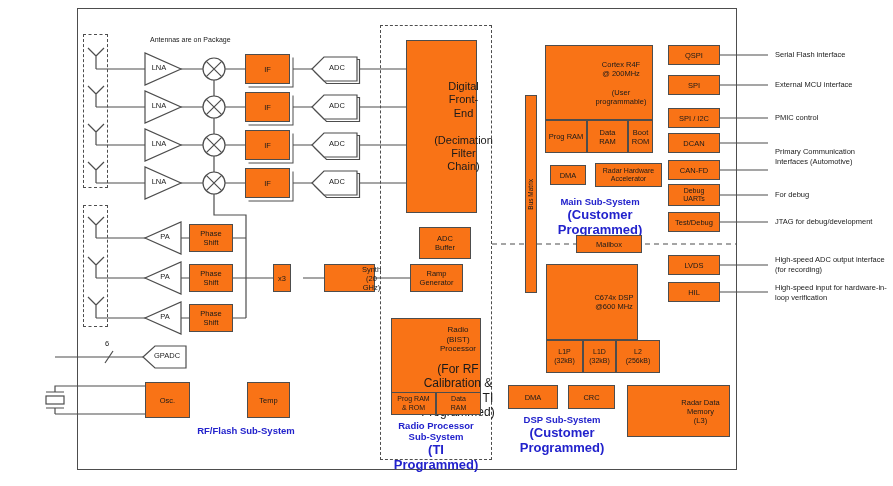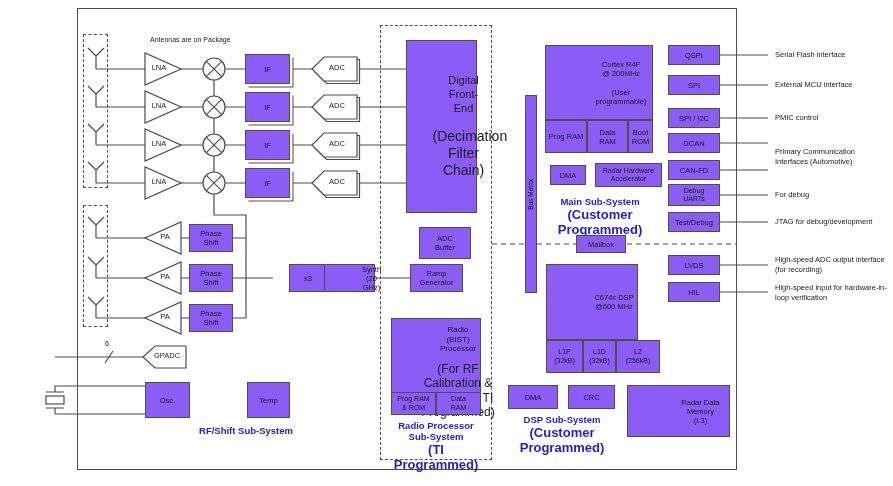--- a/index.html
+++ b/index.html
@@ -5,21 +5,21 @@
   :root { --line:#4d4d4d; --accent:#2222cc; }
   * { box-sizing: border-box; margin:0; padding:0; }
   body { background:#fff; font-family:"Liberation Sans", sans-serif; }
   .stage { position:relative; width:893px; height:486px; background:#fff; overflow:hidden;
            color:#1a1a1a; }
   svg.wires { position:absolute; left:0; top:0; }
   .w  { fill:none; stroke:var(--line); stroke-width:1.2; }
   .dsh{ fill:none; stroke:var(--line); stroke-width:1.2; stroke-dasharray:5 4; }
   .sh { fill:#fff; stroke:var(--line); stroke-width:1.2; }
   .shdw { fill:#fff; stroke:var(--line); stroke-width:1.2; }
-  .box { position:absolute; border:1px solid var(--line); background:#8b5cf6;
+  .box { position:absolute; border:1px solid var(--line); background:#f97316;
          display:flex; align-items:center; justify-content:center; text-align:center;
          font-size:7.5px; line-height:1.2; }
   .col { flex-direction:column;padding-left:44px; }
   .stk { box-shadow: 2.5px 2.5px 0 0 #fff, 3.5px 3.5px 0 0 var(--line); }
   .chip { position:absolute; border:1.5px solid var(--line); background:transparent; }
   .dashedbox { position:absolute; border:1.2px dashed var(--line); background:transparent; }
   .flab { position:absolute; font-size:7.5px; text-align:center; line-height:1.15; }
   .note { position:absolute; font-size:7.5px; text-align:left; line-height:1.3; }
   .blue { color:var(--accent); }
   .b1 { font-size:9.5px; font-weight:bold; }
@@ -144,42 +144,42 @@
   <div class="box" style="left:189px;top:224px;width:44px;height:28px">
       <span style="max-width:30px">Phase Shift</span>
     </div>
   <div class="box" style="left:189px;top:264px;width:44px;height:28px">
       <span style="max-width:30px">Phase Shift</span>
     </div>
   <div class="box" style="left:189px;top:304px;width:44px;height:28px">
       <span style="max-width:30px">Phase Shift</span>
     </div>
 
-  <div class="box" style="left:289px;top:264px;width:38px;height:28px">
+  <div class="box" style="left:273px;top:264px;width:18px;height:28px">
       <span>x3</span>
     </div>
   <div class="box col" style="left:324px;top:264px;width:51px;height:28px">
     <div>Synth</div>
     <div>(20 GHz)</div>
   </div>
 
   <div class="flab" style="left:149px;top:352px;width:36px">GPADC</div>
   <div class="flab" style="left:100px;top:340px;width:14px">6</div>
 
   <div class="box" style="left:145px;top:382px;width:45px;height:36px">
       <span>Osc.</span>
     </div>
   <div class="box" style="left:247px;top:382px;width:43px;height:36px">
       <span>Temp</span>
     </div>
-  <div class="flab blue b1" style="left:156px;top:426px;width:180px">RF/Shift Sub-System</div>
+  <div class="flab blue b1" style="left:156px;top:426px;width:180px">RF/Flash Sub-System</div>
 
   <div class="box col" style="left:406px;top:40px;width:71px;height:173px">
     <div style="font-size:11px;max-width:62px;line-height:1.25">Digital Front-End</div>
-    <div style="font-size:14px;max-width:62px;margin-top:13px">(Decimation Filter Chain)</div>
+    <div style="font-size:11px;max-width:62px;margin-top:13px">(Decimation Filter Chain)</div>
   </div>
 
   <div class="box" style="left:419px;top:227px;width:52px;height:32px">
       <span style="max-width:34px">ADC Buffer</span>
     </div>
   <div class="box" style="left:410px;top:264px;width:53px;height:28px">
       <span style="max-width:42px">Ramp Generator</span>
     </div>
 
   <div class="box col" style="left:391px;top:318px;width:90px;height:97px;justify-content:flex-start">
@@ -219,21 +219,21 @@
   <div class="box" style="left:550px;top:165px;width:36px;height:20px">
       <span>DMA</span>
     </div>
   <div class="box sm" style="left:595px;top:163px;width:67px;height:24px">
       <span style="max-width:56px">Radar Hardware Accelerator</span>
     </div>
   <div class="flab blue" style="left:536px;top:197px;width:128px">
     <div class="b1">Main Sub-System</div>
     <div class="b2">(Customer Programmed)</div>
   </div>
-  <div class="box" style="left:576px;top:235px;width:50px;height:18px">
+  <div class="box" style="left:576px;top:235px;width:66px;height:18px">
       <span>Mailbox</span>
     </div>
 
   <div class="box col" style="left:546px;top:264px;width:92px;height:76px">
     <div>C674x DSP</div>
     <div>@600 MHz</div>
   </div>
   <div class="box sm" style="left:546px;top:340px;width:37px;height:33px">
       <span style="max-width:28px">L1P (32kB)</span>
     </div>

